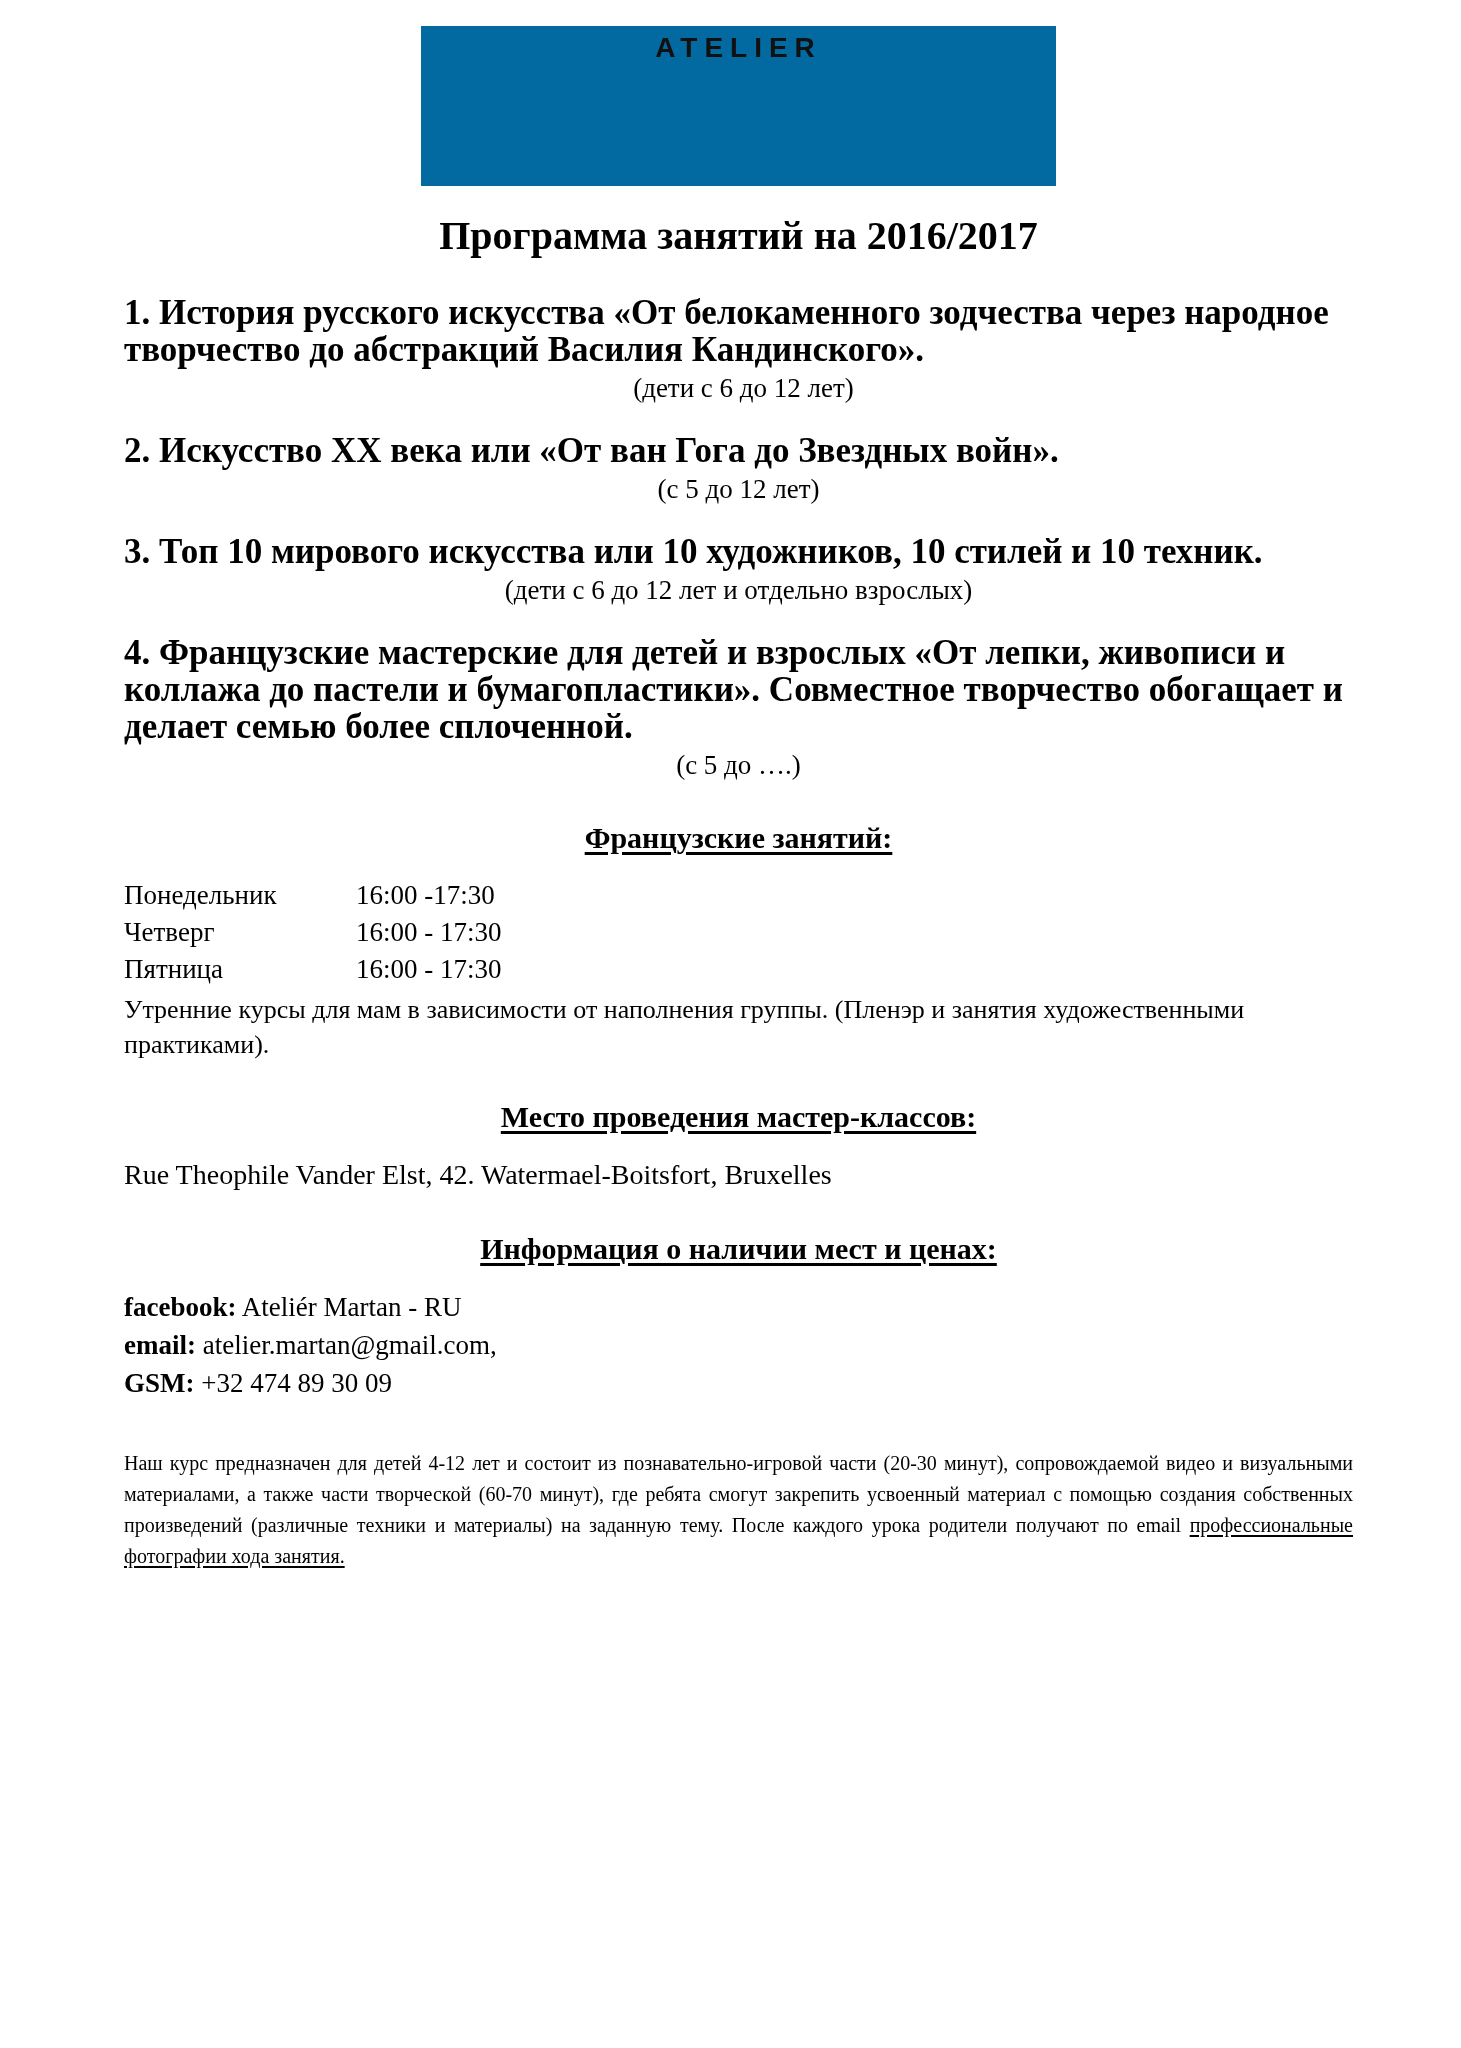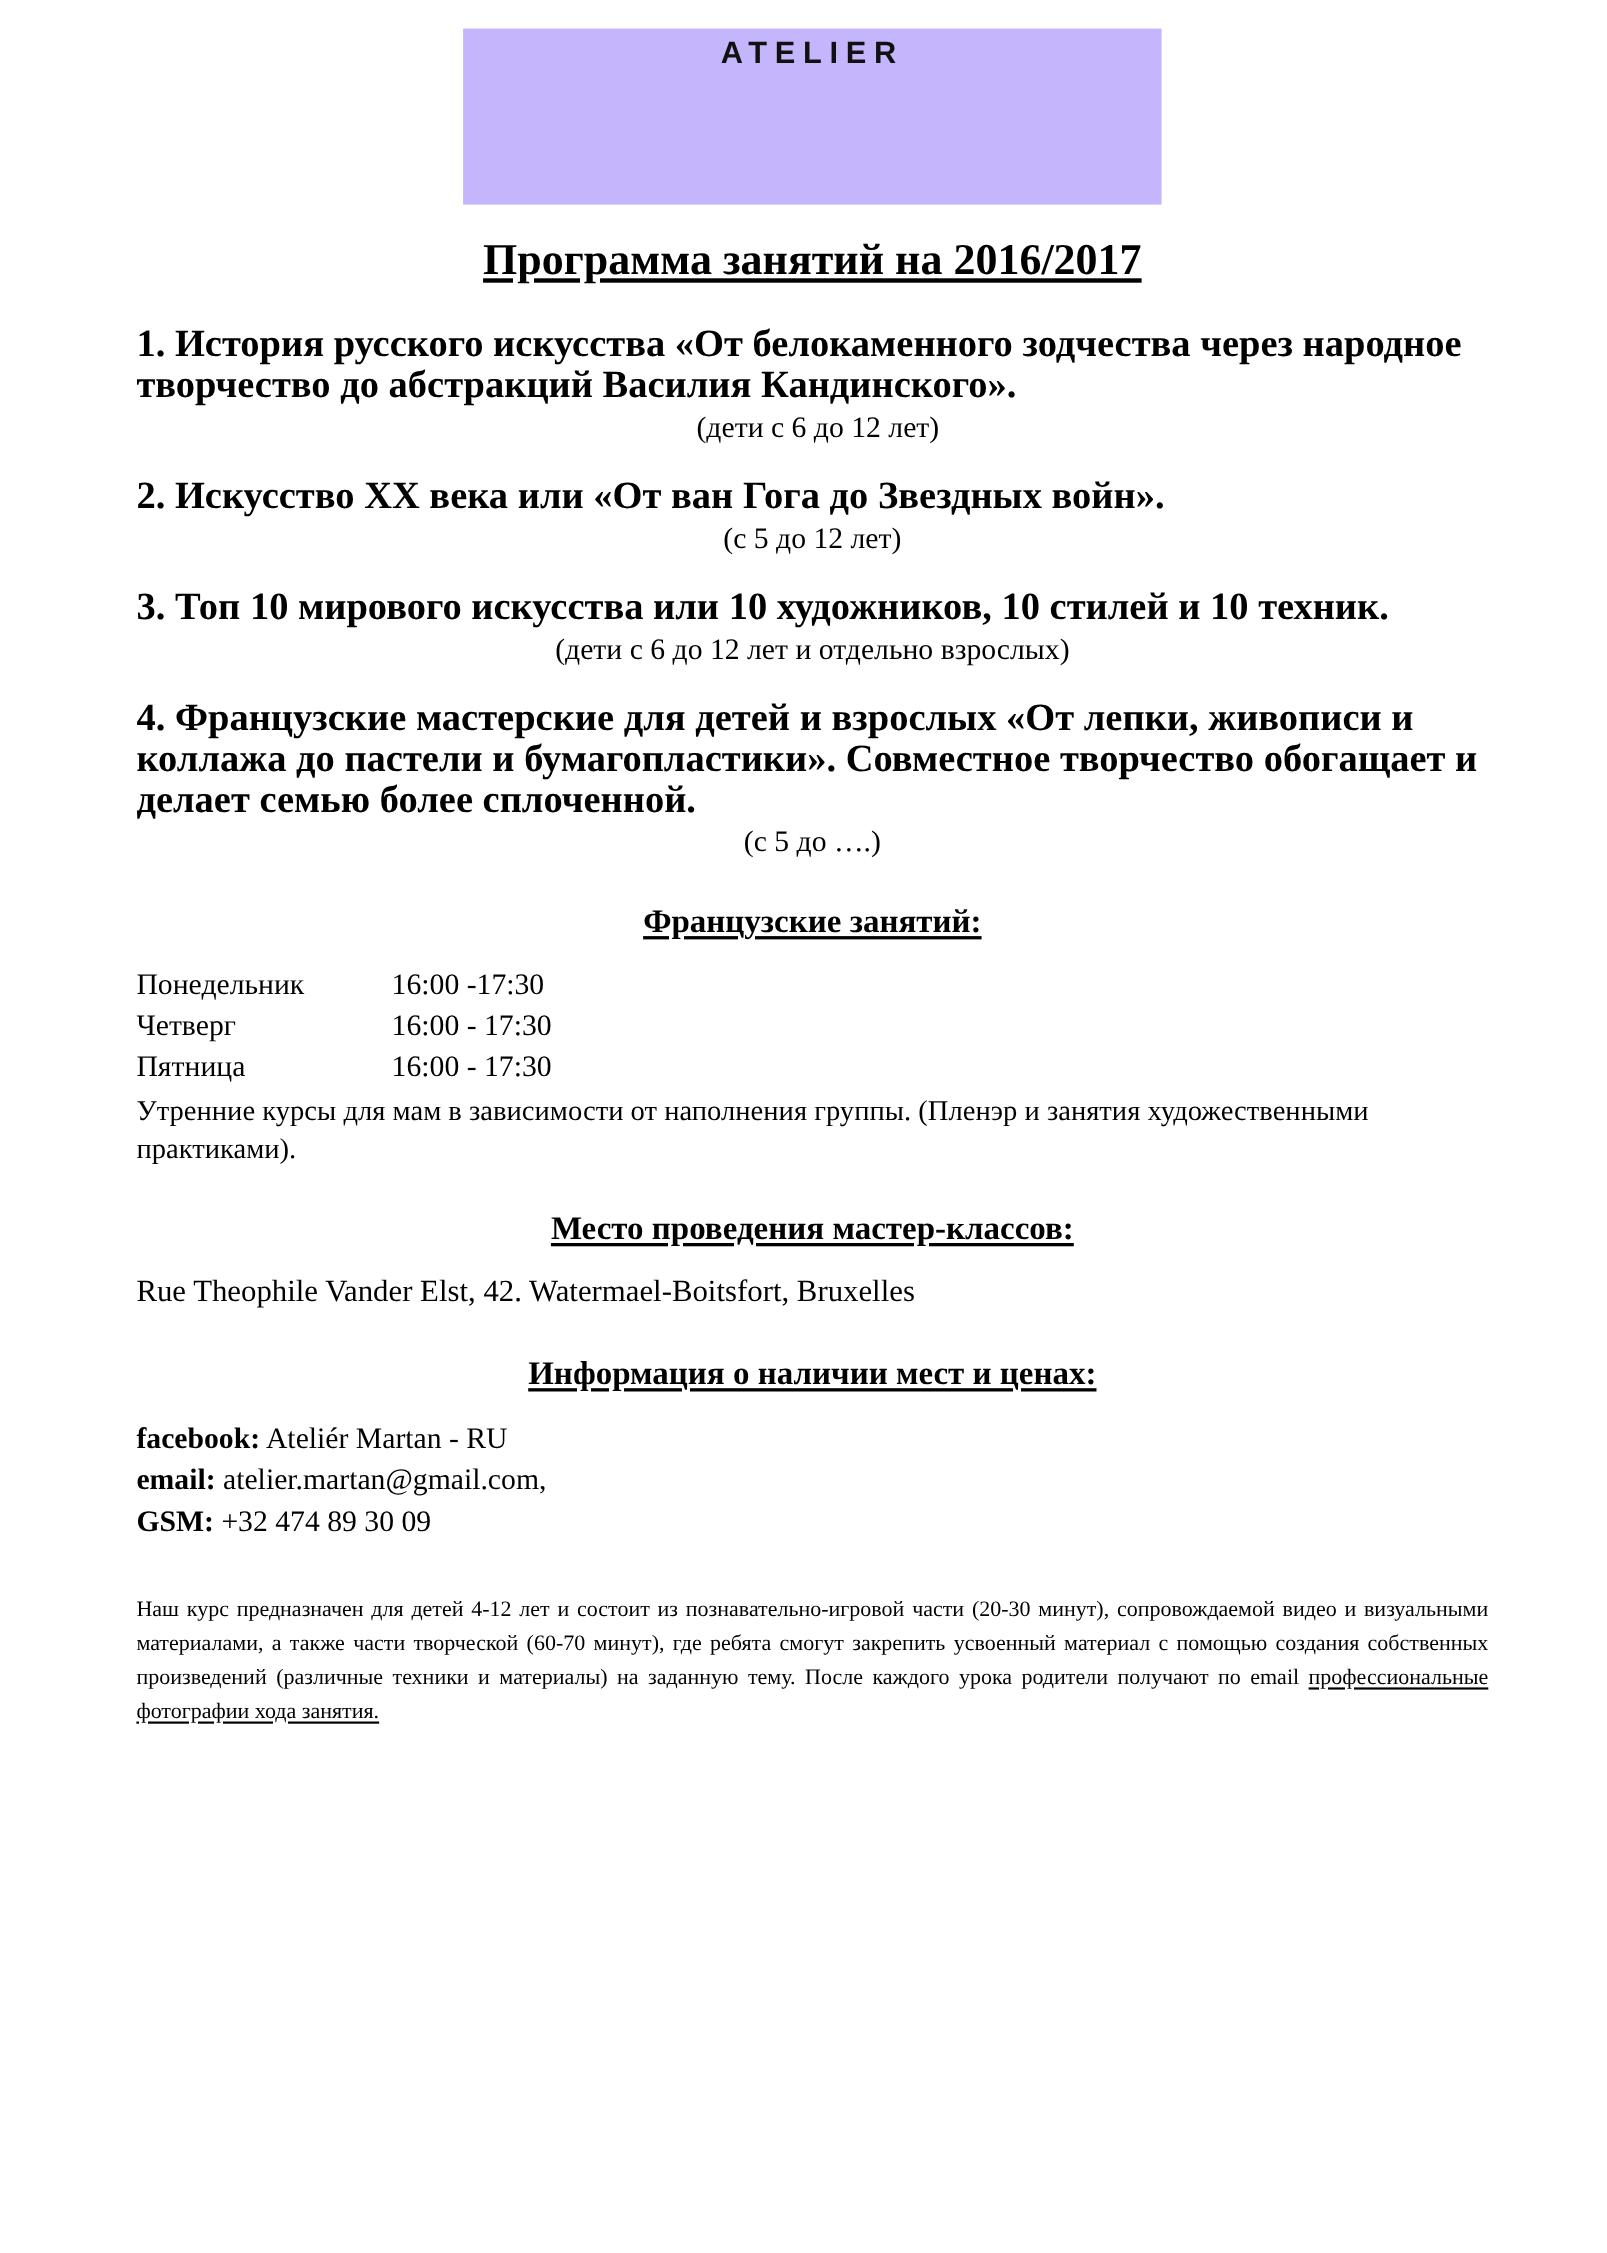--- a/index.html
+++ b/index.html
@@ -25,21 +25,21 @@
   
   .logo-wrap {
     display: flex;
     justify-content: center;
     margin-top: 0;
     margin-bottom: 26px;
   }
   .logo {
     width: 635px;
     height: 160px;
-    background: #c4b5fd;
+    background: #0369a1;
     position: relative;
     overflow: hidden;
   }
   .logo-atelier {
     position: absolute;
     top: 6px;
     left: 0;
     right: 0;
     text-align: center;
     font-family: "Liberation Sans", sans-serif;
@@ -81,21 +81,20 @@
   }
 
   
   .doc-title {
     text-align: center;
     font-size: 40px;
     line-height: 48px;
     margin: 18px 0 34px 0;
   }
   .doc-title span {
-    text-decoration: underline;
     text-underline-offset: 4px;
   }
 
   .section-head {
     text-align: center;
     font-weight: bold;
     font-size: 30px;
     line-height: 38px;
     margin: 36px 0 20px 0;
   }

